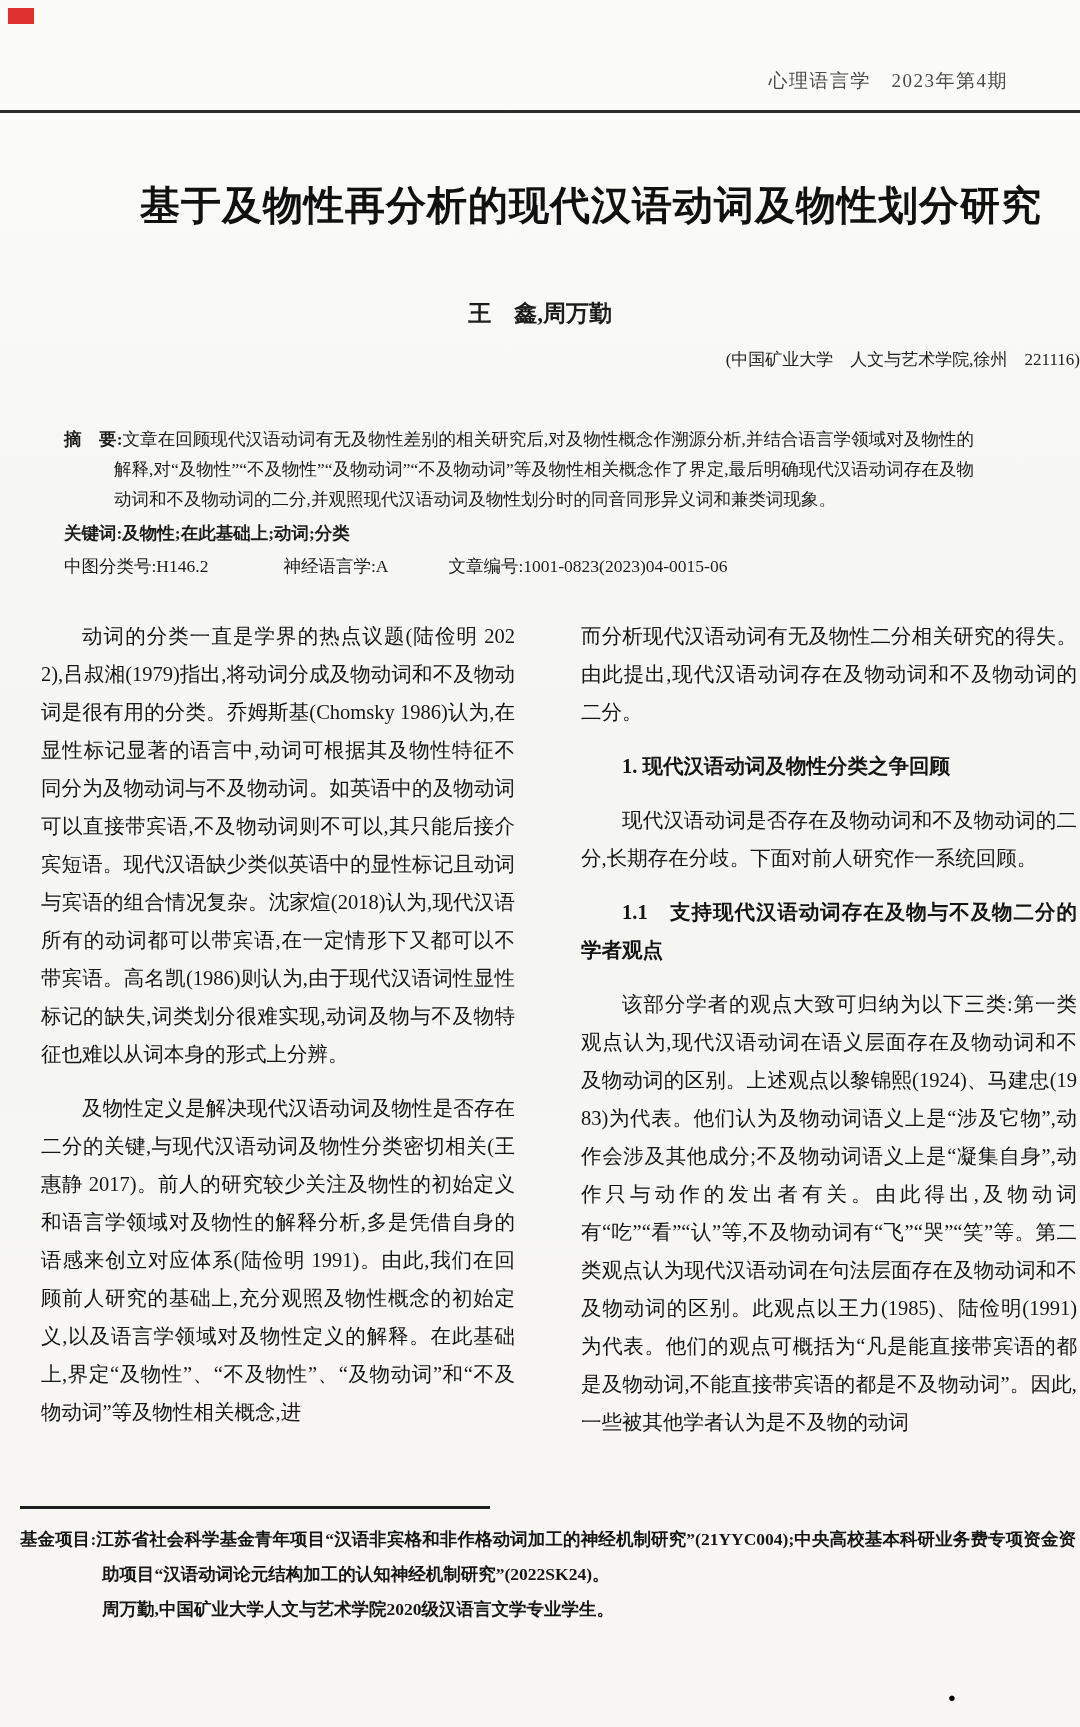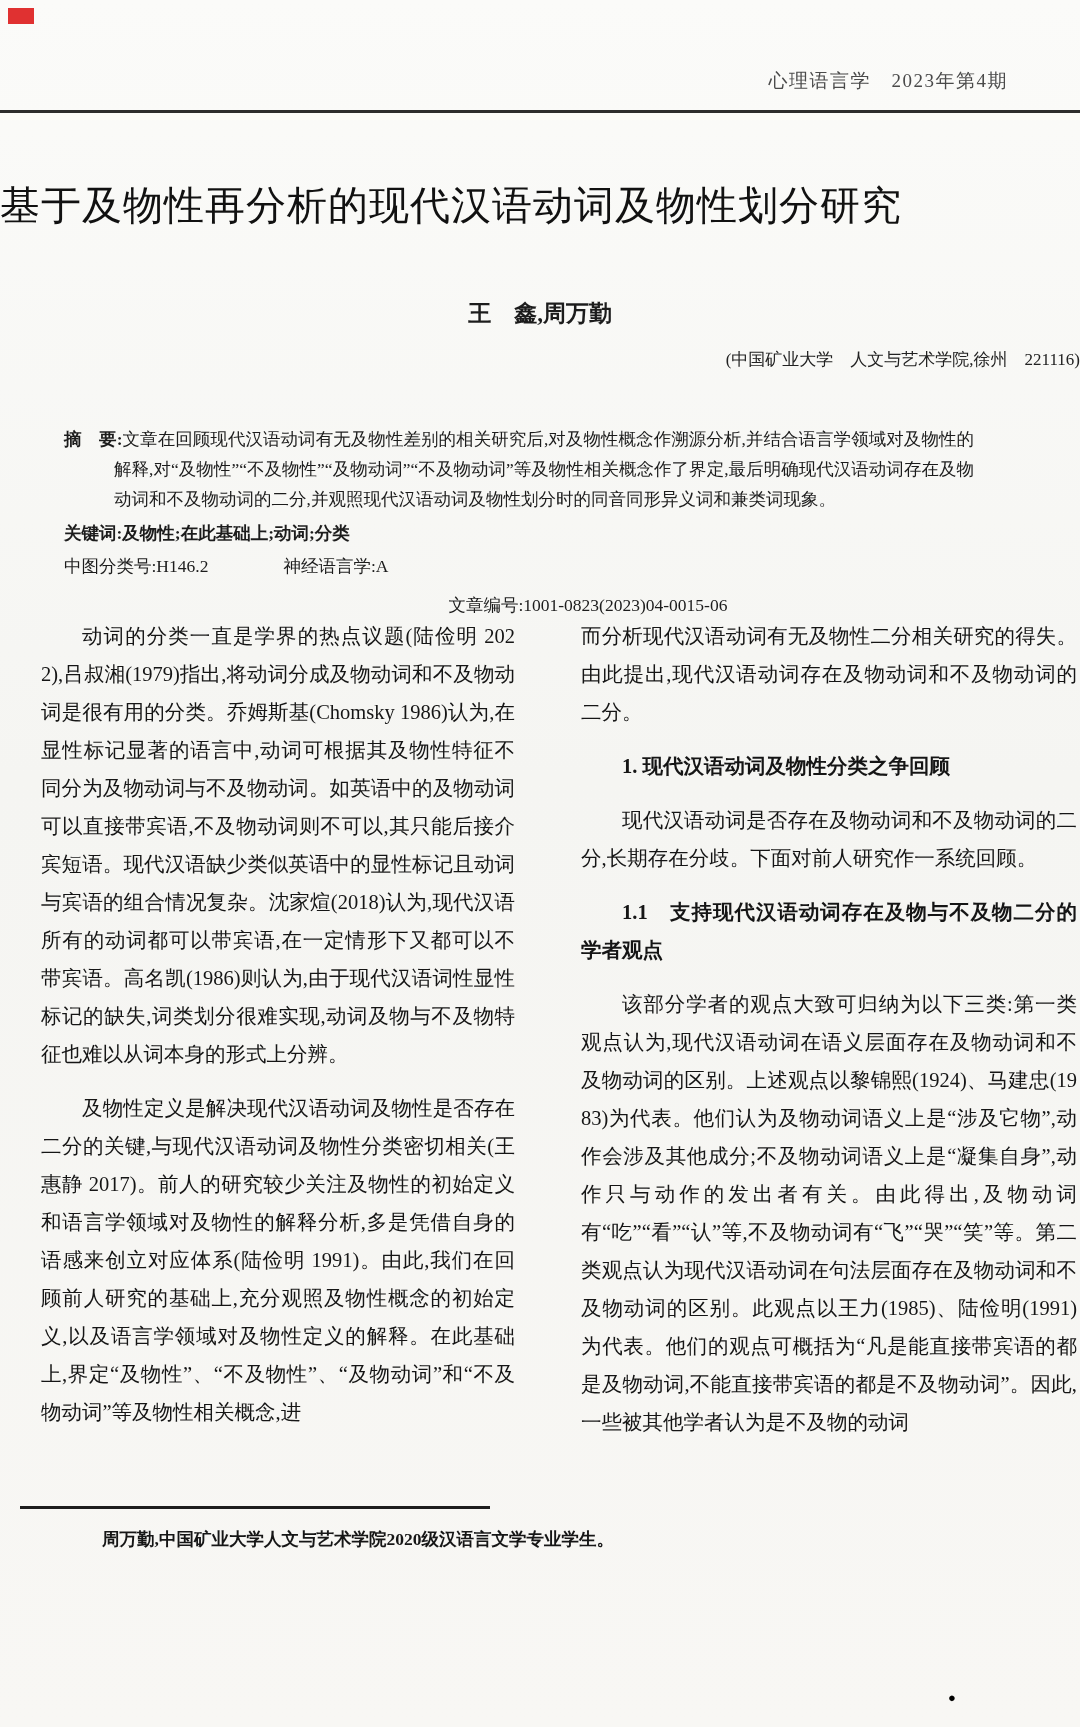--- a/index.html
+++ b/index.html
@@ -24,22 +24,22 @@
     position: absolute; top: 68px; right: 72px;
     font-size: 19px; color: #4a4a4a; letter-spacing: 1.5px;
   }
   .header-rule {
     position: absolute; top: 110px; left: 0;
     width: 1080px; height: 3px; background: #2c2c2c;
   }
   .title {
     position: absolute; top: 178px; left: 0;
     width: 1042px; margin: 0;
-    text-align: left;
-    font-size: 40px; font-weight: 400; letter-spacing: 1px;
+    text-align: right;
+    font-size: 40px; font-weight: 700; letter-spacing: 1px;
     color: #111;
   }
   .authors {
     position: absolute; top: 298px; left: 0;
     width: 1080px; text-align: center;
     font-size: 23px; font-weight: 700;
   }
   .affiliation {
     position: absolute; top: 348px; left: 0;
     width: 1080px; text-align: right;
@@ -57,21 +57,21 @@
     font-weight: 500;
     text-align: justify;
     word-break: break-all;
   }
   .keywords-p { margin-top: 4px !important; font-weight: 700; }
   .clc-line {
     margin-top: 3px !important;
     display: flex; font-weight: 400;
   }
   .clc-line .seg2 { margin-left: 75px; }
-  .clc-line .seg3 { margin-left: 60px; margin-top: 39px; }
+  .clc-line .seg3 { margin-left: 60px; }
   .columns {
     position: absolute; top: 601px; left: 25px;
     width: 1100px;
     display: flex; gap: 34px;
     font-size: 20.5px; line-height: 38px;
     color: #151515;
   }
   .col-left  { width: 506px; }
   .col-right { width: 528px; }
   .columns p {
@@ -136,18 +136,19 @@
       <p class="indent bold">1. 现代汉语动词及物性分类之争回顾</p>
       <p class="indent">现代汉语动词是否存在及物动词和不及物动词的二分,长期存在分歧。下面对前人研究作一系统回顾。</p>
       <p class="indent bold">1.1　支持现代汉语动词存在及物与不及物二分的学者观点</p>
       <p class="indent">该部分学者的观点大致可归纳为以下三类:第一类观点认为,现代汉语动词在语义层面存在及物动词和不及物动词的区别。上述观点以黎锦熙(1924)、马建忠(1983)为代表。他们认为及物动词语义上是“涉及它物”,动作会涉及其他成分;不及物动词语义上是“凝集自身”,动作只与动作的发出者有关。由此得出,及物动词有“吃”“看”“认”等,不及物动词有“飞”“哭”“笑”等。第二类观点认为现代汉语动词在句法层面存在及物动词和不及物动词的区别。此观点以王力(1985)、陆俭明(1991)为代表。他们的观点可概括为“凡是能直接带宾语的都是及物动词,不能直接带宾语的都是不及物动词”。因此,一些被其他学者认为是不及物的动词</p>
     </div>
   </div>
 
   <div class="footnote-rule"></div>
 
   <div class="footnotes">
+    <p class="fund">基金项目:江苏省社会科学基金青年项目“汉语非宾格和非作格动词加工的神经机制研究”(21YYC004);中央高校基本科研业务费专项资金资助项目“汉语动词论元结构加工的认知神经机制研究”(2022SK24)。</p>
     <p class="bio2">周万勤,中国矿业大学人文与艺术学院2020级汉语言文学专业学生。</p>
   </div>
 
   <div class="page-dot">●</div>
 
 </div>
 
 </body></html>

